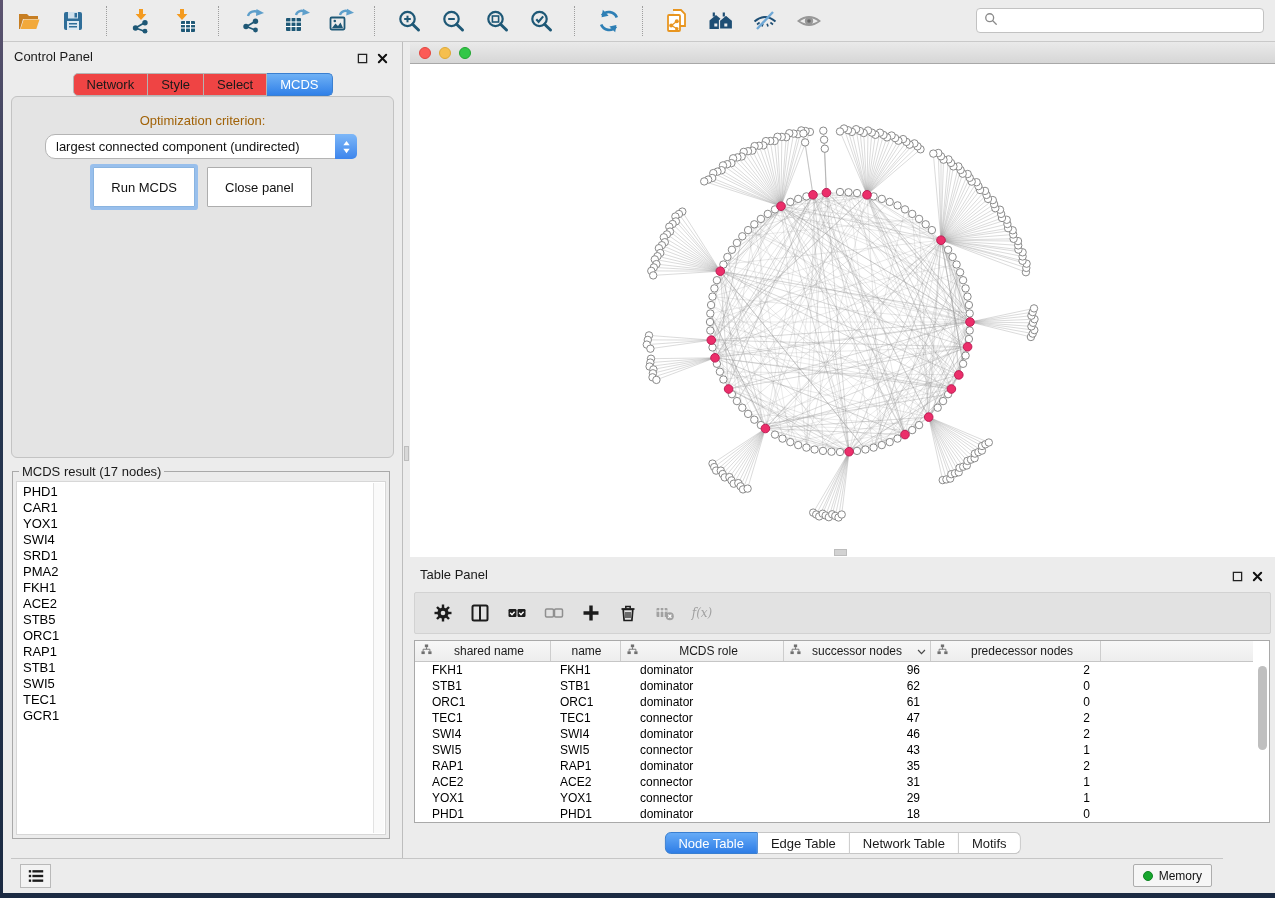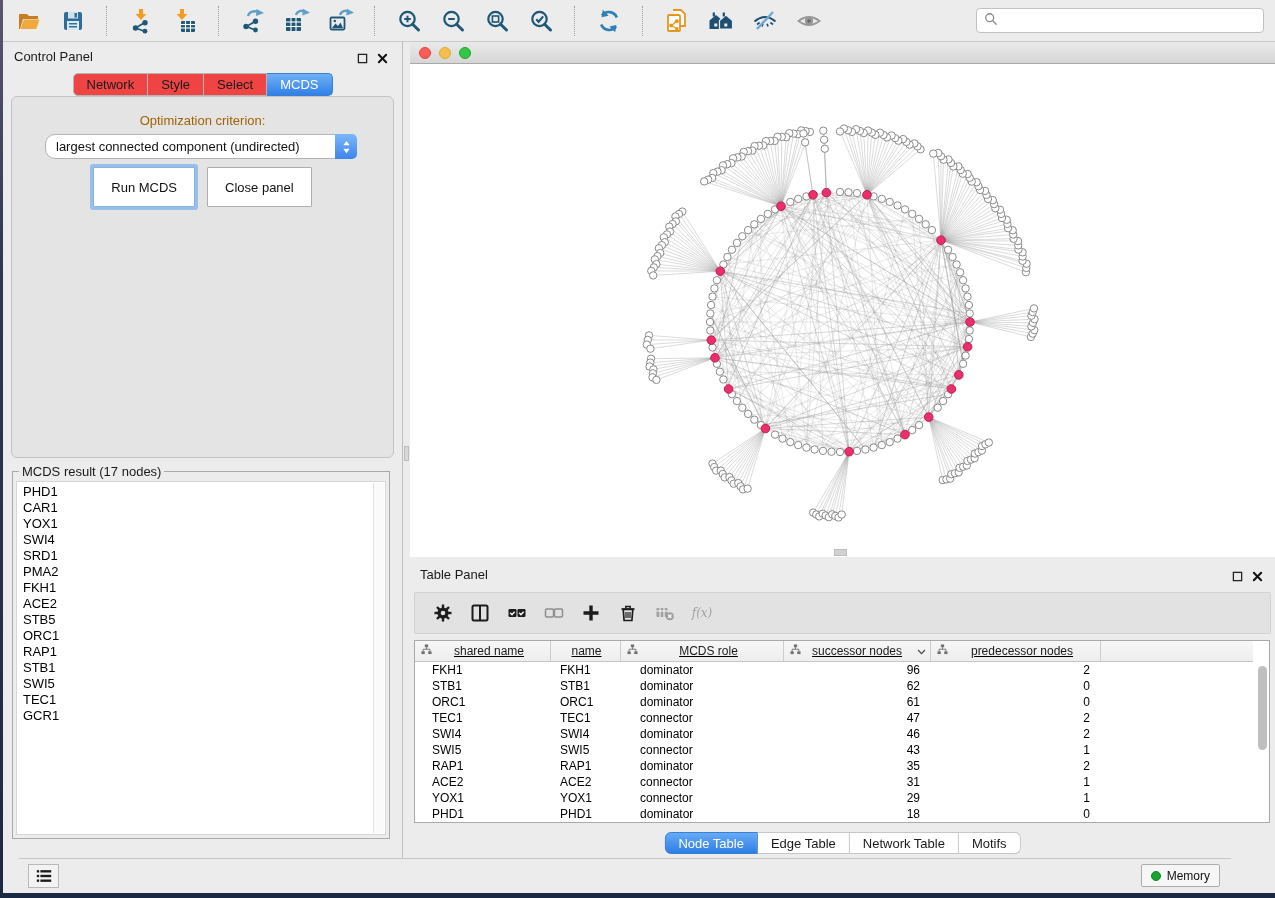--- a/index.html
+++ b/index.html
@@ -56,41 +56,41 @@
   .canvas { position:absolute; left:0; top:22px; right:0; bottom:0; background:#fff; }
   .canvas-handle { position:absolute; left:424px; bottom:1px; width:13px; height:7px; background:#d2d2d2; border:1px solid #bdbdbd; }
 
   
   .tpanel { position:absolute; left:407px; top:557px; width:865px; height:301px; background:#ececec; }
   .tp-toolbar { position:absolute; left:4px; top:35px; width:857px; height:42px; background:#e2e2e2; border:1px solid #d2d2d2; border-radius:2px; display:flex; align-items:center; gap:15px; padding-left:17px; }
   .tp-toolbar .tbtn { width:22px; height:22px; }
   .tp-toolbar .tbtn svg { width:20px; height:20px; }
   .fx { font-family:"DejaVu Serif", serif; font-style:italic; font-size:12px; color:#9a9a9a; }
   .tablewrap { position:absolute; left:4px; top:83px; width:856px; height:183px; background:#fff; border:1px solid #a9a9a9; }
-  .thead { position:absolute; left:0; top:0; right:16px; height:21px; background:linear-gradient(180deg,#f7f7f7,#ededed); border-bottom:1px solid #c6c6c6; display:flex;text-decoration:underline; }
+  .thead { position:absolute; left:0; top:0; right:16px; height:21px; background:linear-gradient(180deg,#f7f7f7,#ededed); border-bottom:1px solid #c6c6c6; display:flex; }
   .th { display:flex; align-items:center; font-size:12px; color:#1a1a1a; border-right:1px solid #cdcdcd; padding:0 4px 0 6px; }
   .th .lab { flex:1; text-align:center; }
   .tbody { position:absolute; left:0; top:21px; right:0; bottom:0; overflow:hidden; }
   .tr { display:flex; height:16px; align-items:center; }
   .td { font-size:12px; color:#000; white-space:nowrap; }
   .c0 { width:135px; padding-left:17px; }
   .c1 { width:70px; padding-left:10px; }
   .c2 { width:163px; padding-left:20px; }
   .c3 { width:147px; text-align:right; padding-right:10px; }
   .c4 { width:170px; text-align:right; padding-right:10px; }
   .vscroll { position:absolute; right:2px; top:24px; width:9px; height:155px; }
   .vscroll .thumb { position:absolute; left:0; top:1px; width:9px; height:84px; background:#bfbfbf; border-radius:5px; }
   .tp-tabs { position:absolute; left:50%; transform:translateX(-50%); top:275px; display:flex; height:22px; }
   .tp-tabs span { display:inline-flex; align-items:center; padding:0 13px; font-size:13px; color:#1a1a1a; background:#fff; border:1px solid #c6c6c6; border-left:none; }
   .tp-tabs span:first-child { border-left:1px solid #c6c6c6; border-radius:6px 0 0 6px; }
   .tp-tabs span:last-child { border-radius:0 6px 6px 0; }
   .tp-tabs span.active { background:linear-gradient(180deg,#66abf7,#2e7de6); color:#fff; border-color:#3a7fd0; }
 
   
-  .statusbar { position:absolute; left:16px; top:858px; width:1212px; height:35px; background:#ececec; border-top:1px solid #c6c6c6; }
+  .statusbar { position:absolute; left:8px; top:858px; width:1212px; height:35px; background:#ececec; border-top:1px solid #c6c6c6; }
   .hist { position:absolute; left:9px; top:5px; width:31px; height:24px; background:#f3f3f3; border:1px solid #b9b9b9; display:flex; align-items:center; justify-content:center; }
   .mem { position:absolute; right:11px; top:5px; height:23px; background:#f6f6f6; border:1px solid #adadad; border-radius:2px; display:flex; align-items:center; gap:6px; padding:0 9px; font-size:12px; color:#111; }
   .memdot { width:10px; height:10px; border-radius:50%; background:#17a62e; border:1px solid #108424; }
 </style>
 </head>
 <body>
 
 <div class="app">
 
   <div class="toolbar">

